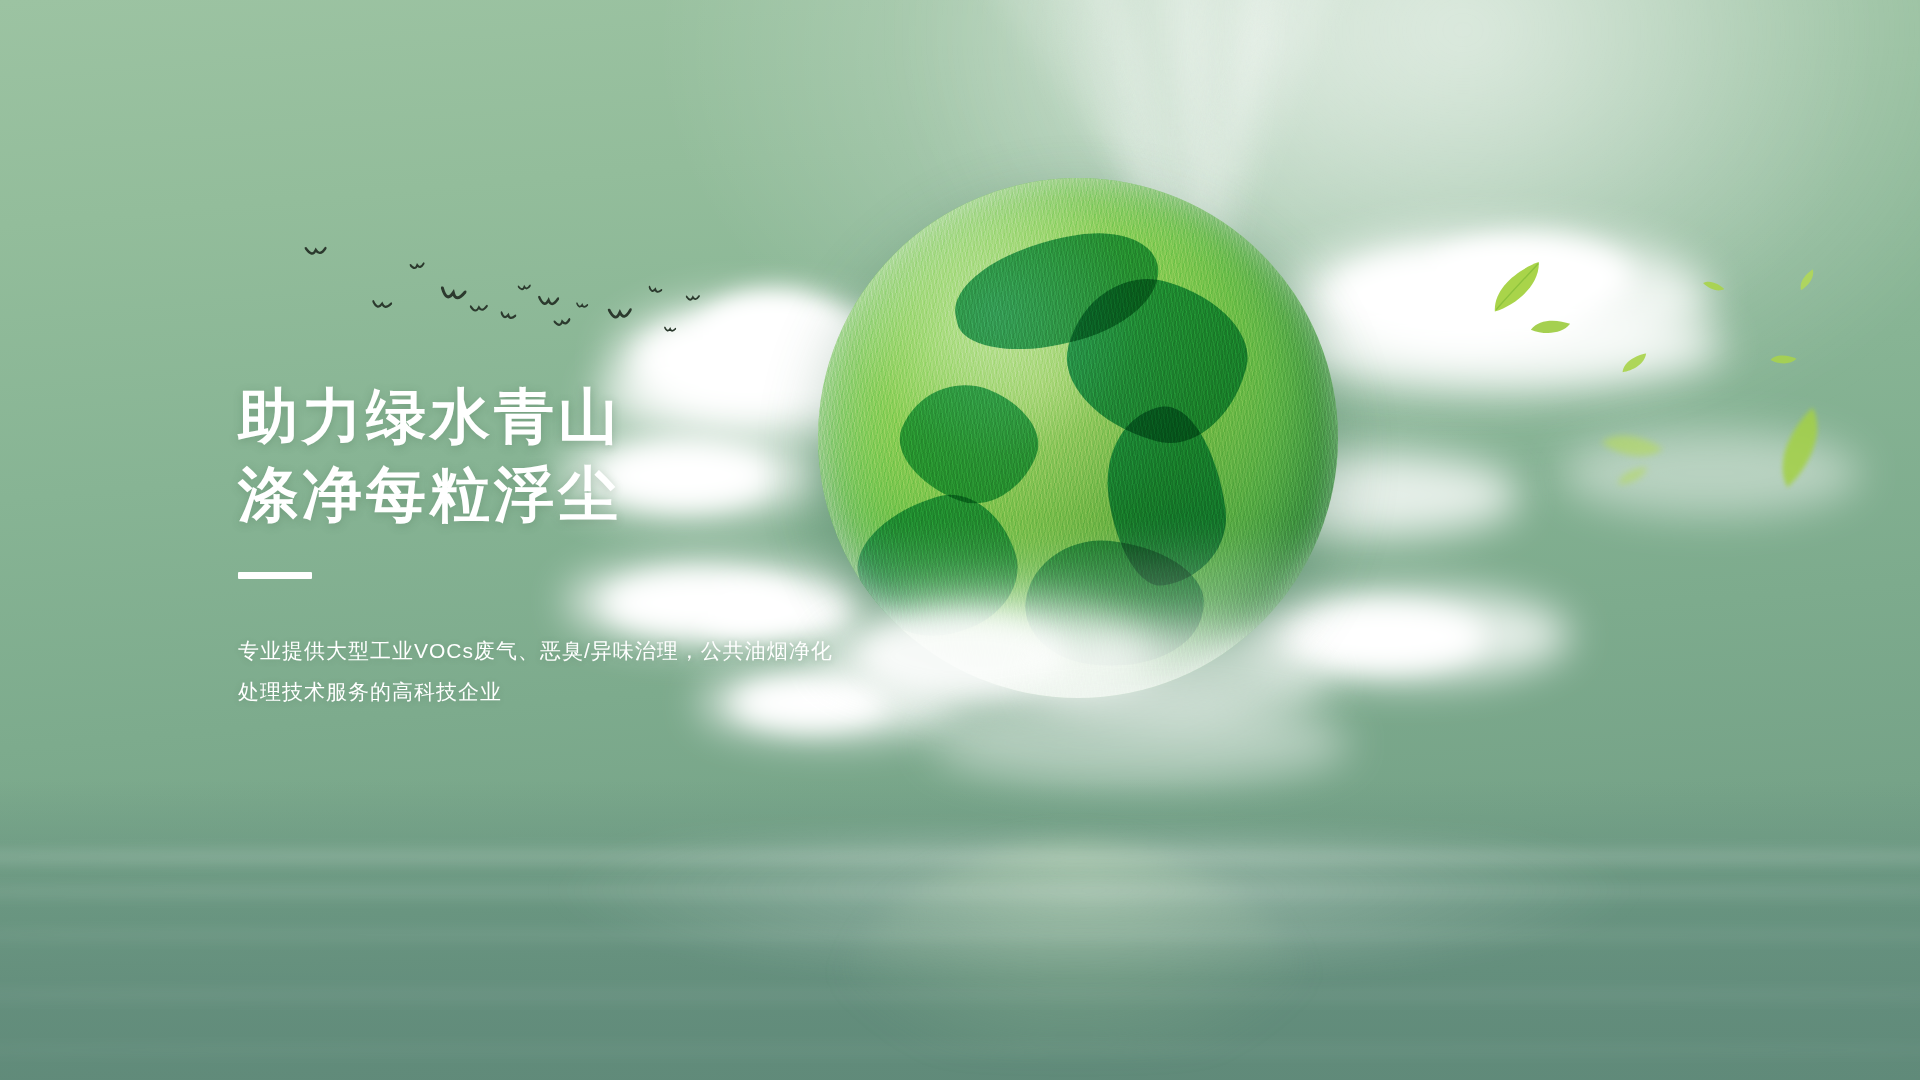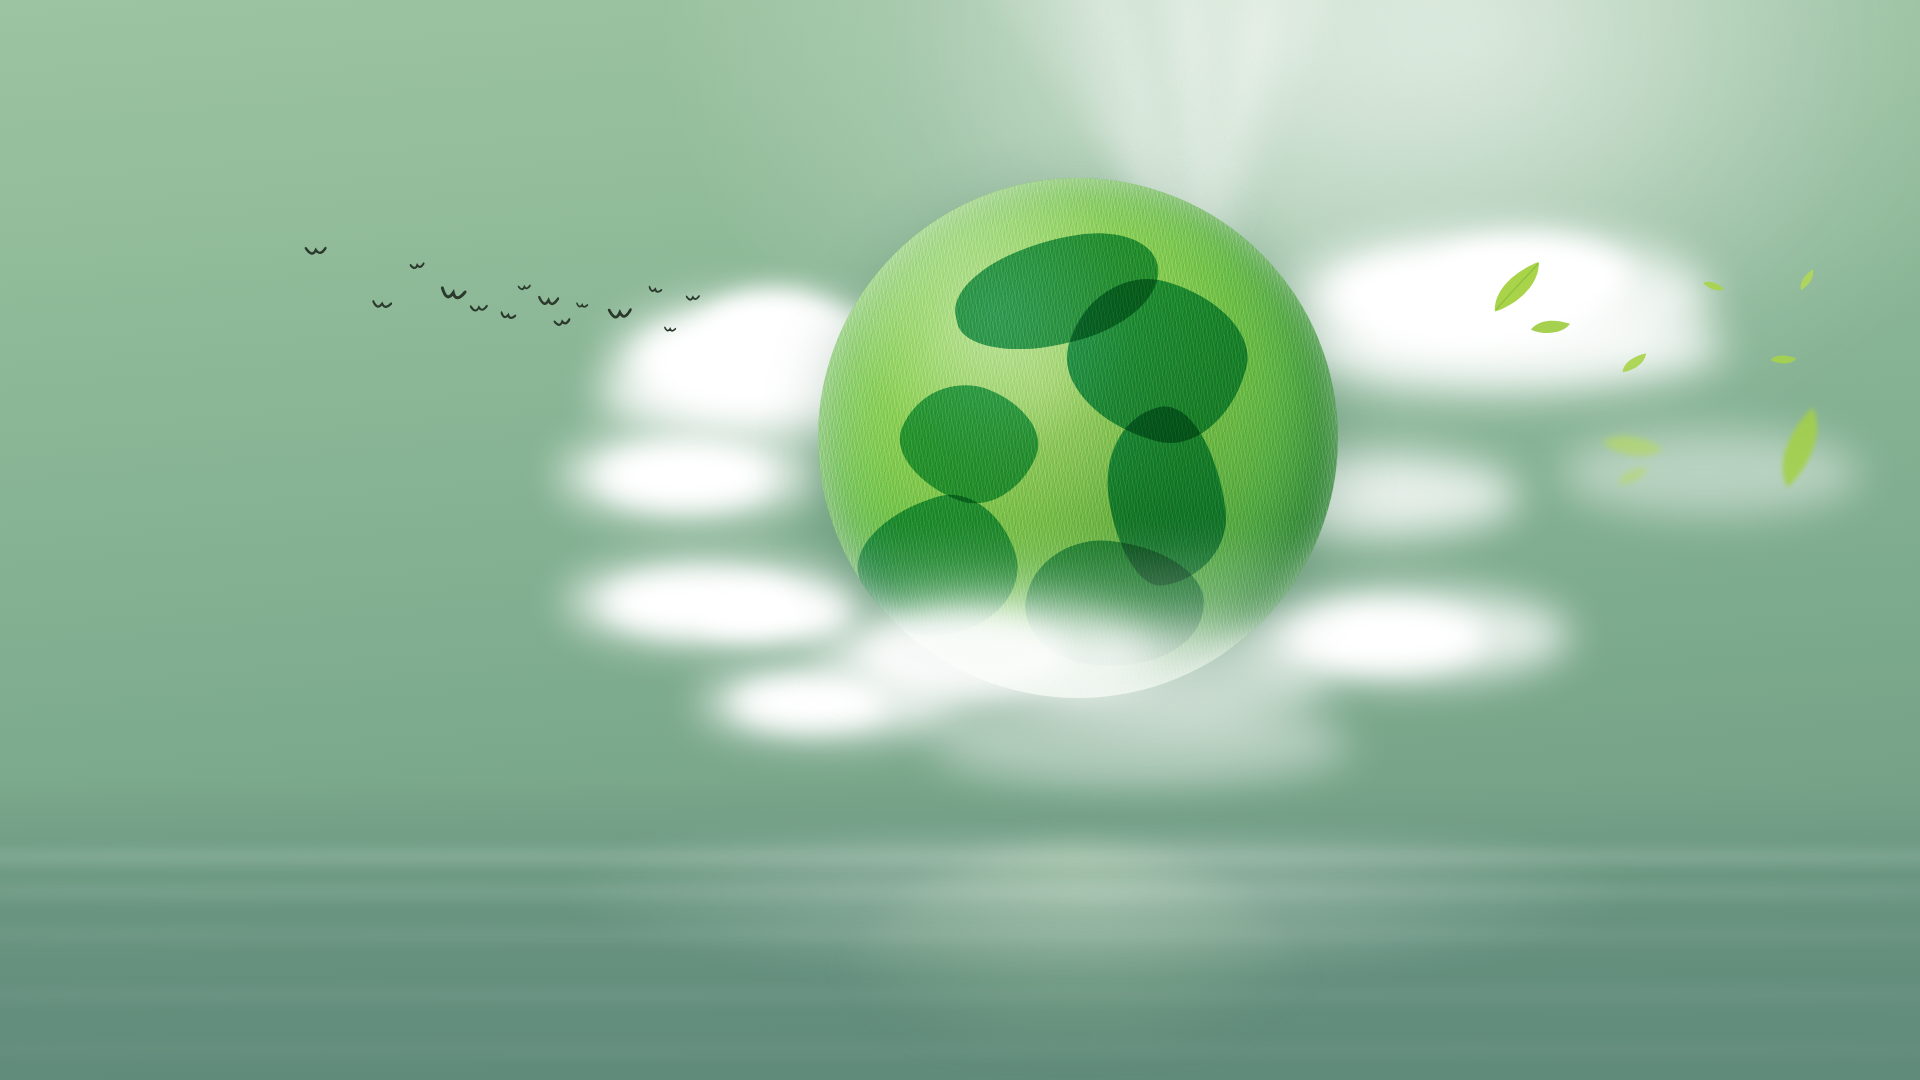--- a/index.html
+++ b/index.html
@@ -330,14 +330,22 @@
     <div class="water"></div>
     <div class="globe-reflection"></div>
     <div class="water-sheen"></div>
     <div class="wave" style="top:846px; opacity:.55;"></div>
     <div class="wave" style="top:884px; opacity:.42; height:16px;"></div>
     <div class="wave" style="top:928px; opacity:.30; height:14px;"></div>
     <div class="wave" style="top:986px; opacity:.22; height:18px;"></div>
     <div class="wave" style="top:1042px; opacity:.16; height:16px;"></div>
   </div>
 
+  <div class="copy">
+    <h1 class="headline">
+      <span class="hl-line">助力绿水青山</span>
+      <span class="hl-line">涤净每粒浮尘</span>
+    </h1>
+    <div class="divider"></div>
+    <p class="lede">专业提供大型工业VOCs废气、恶臭/异味治理，公共油烟净化处理技术服务的高科技企业</p>
+  </div>
 
 </div>
 
 </body></html>

